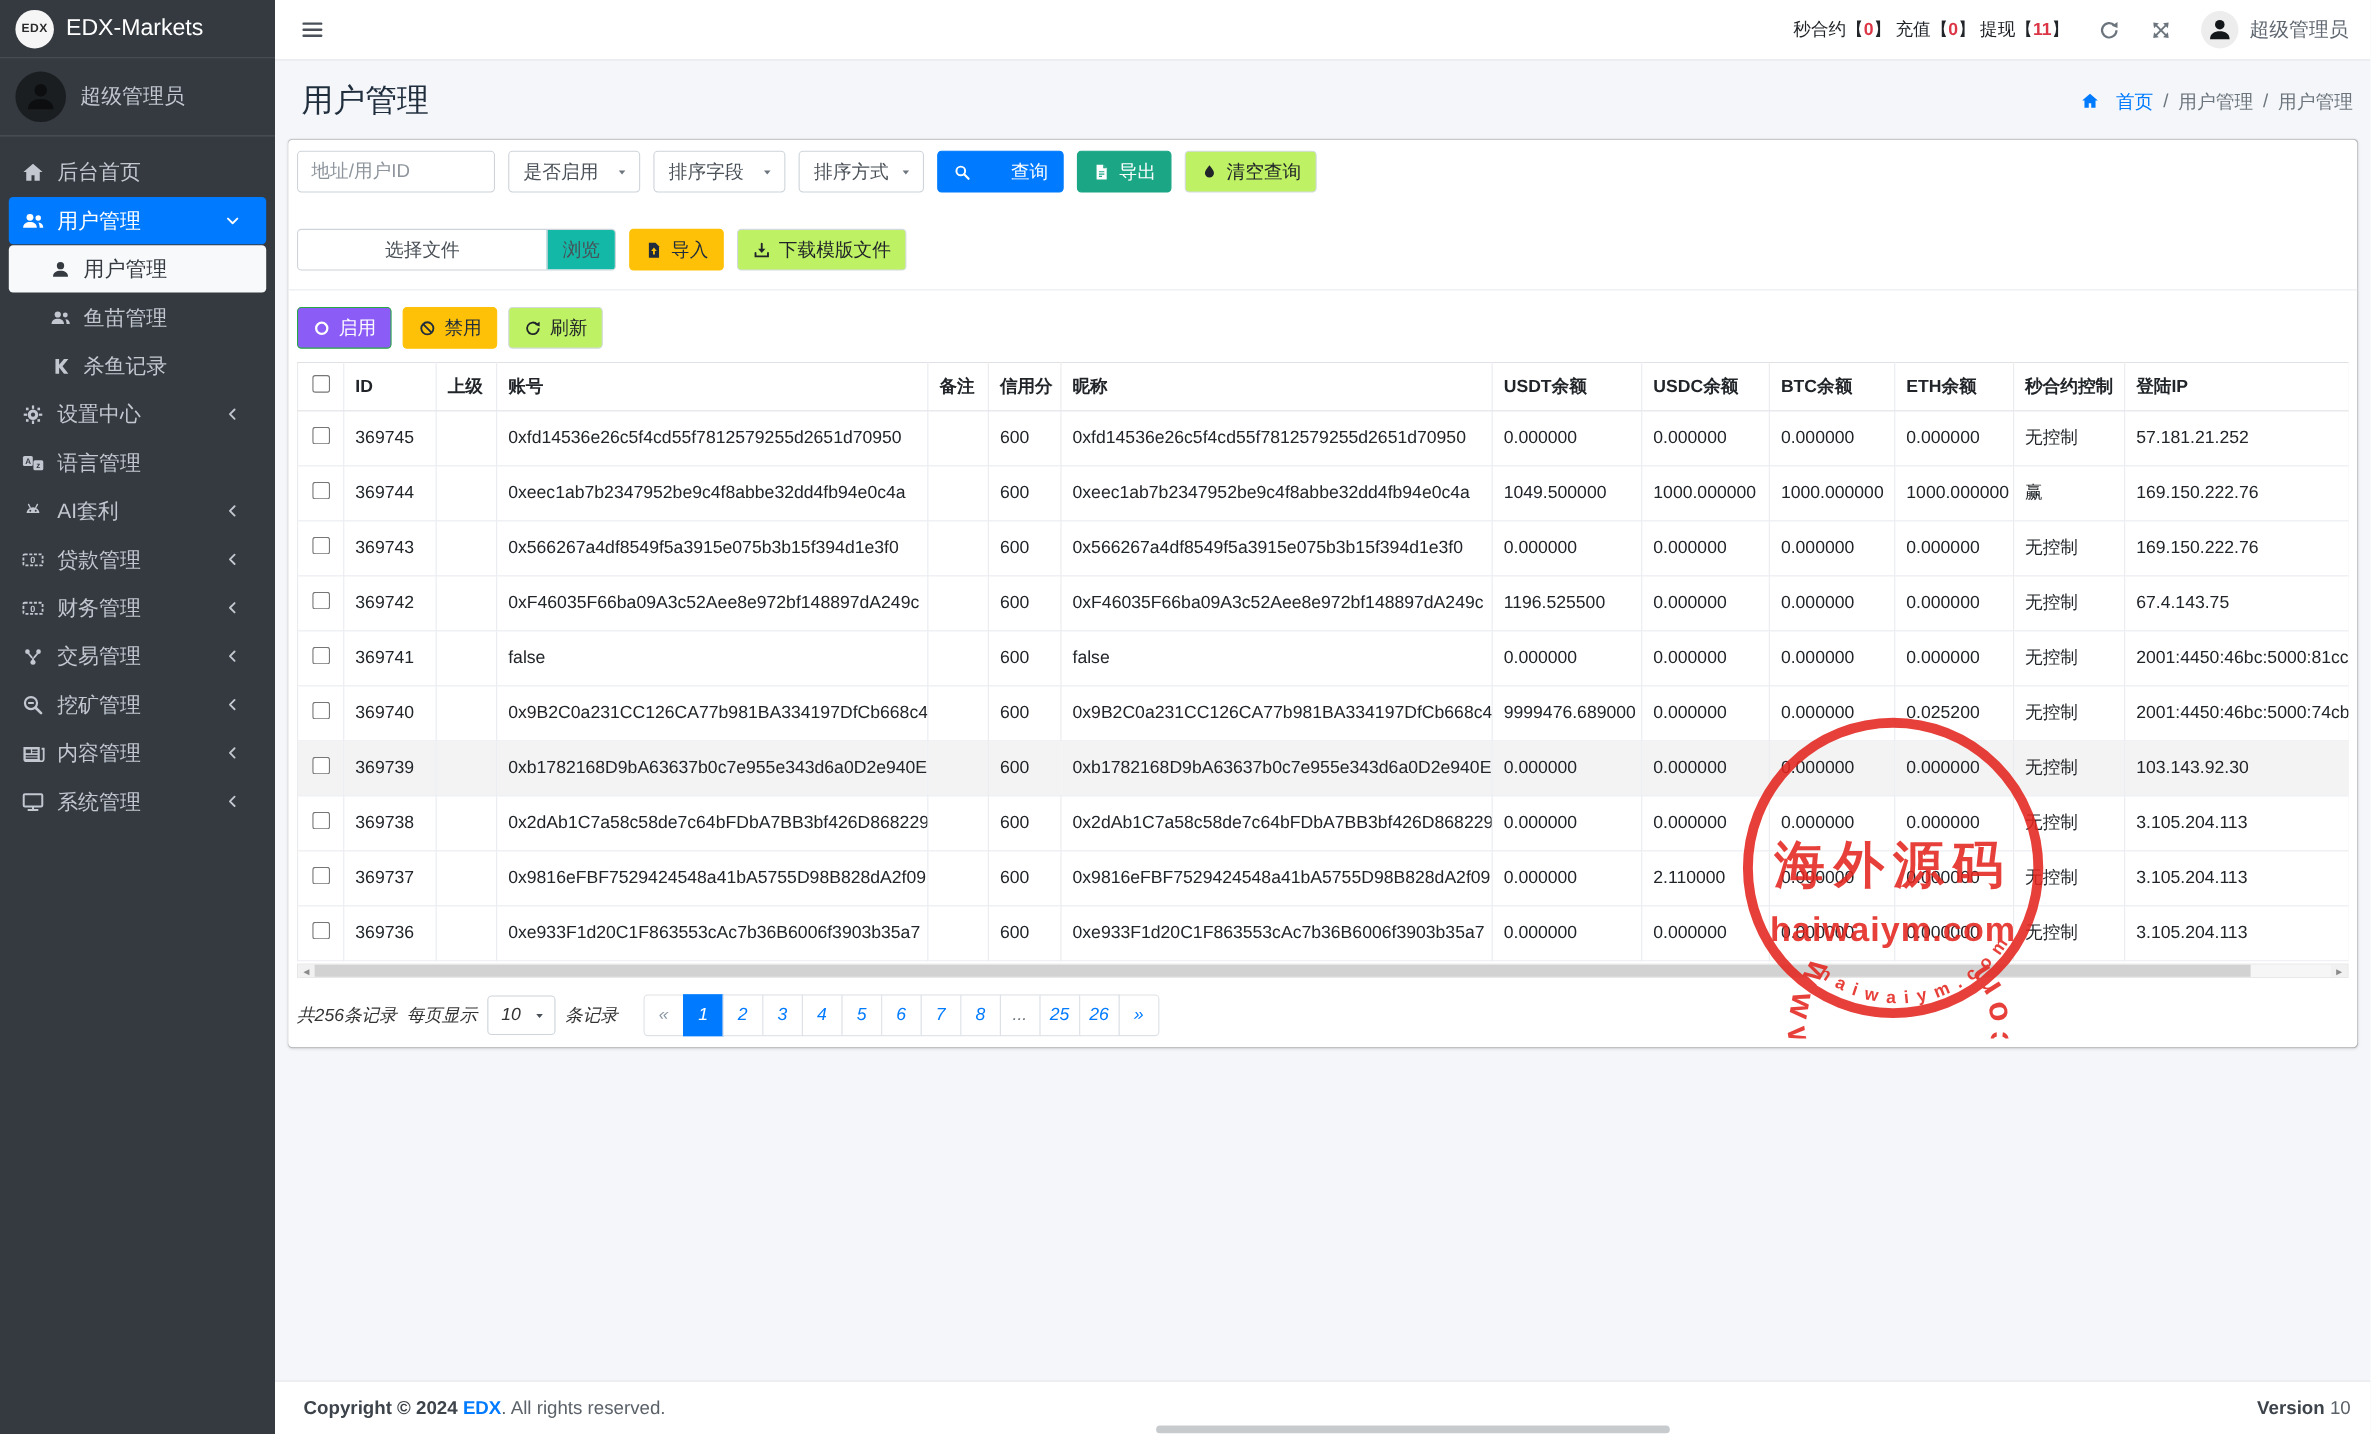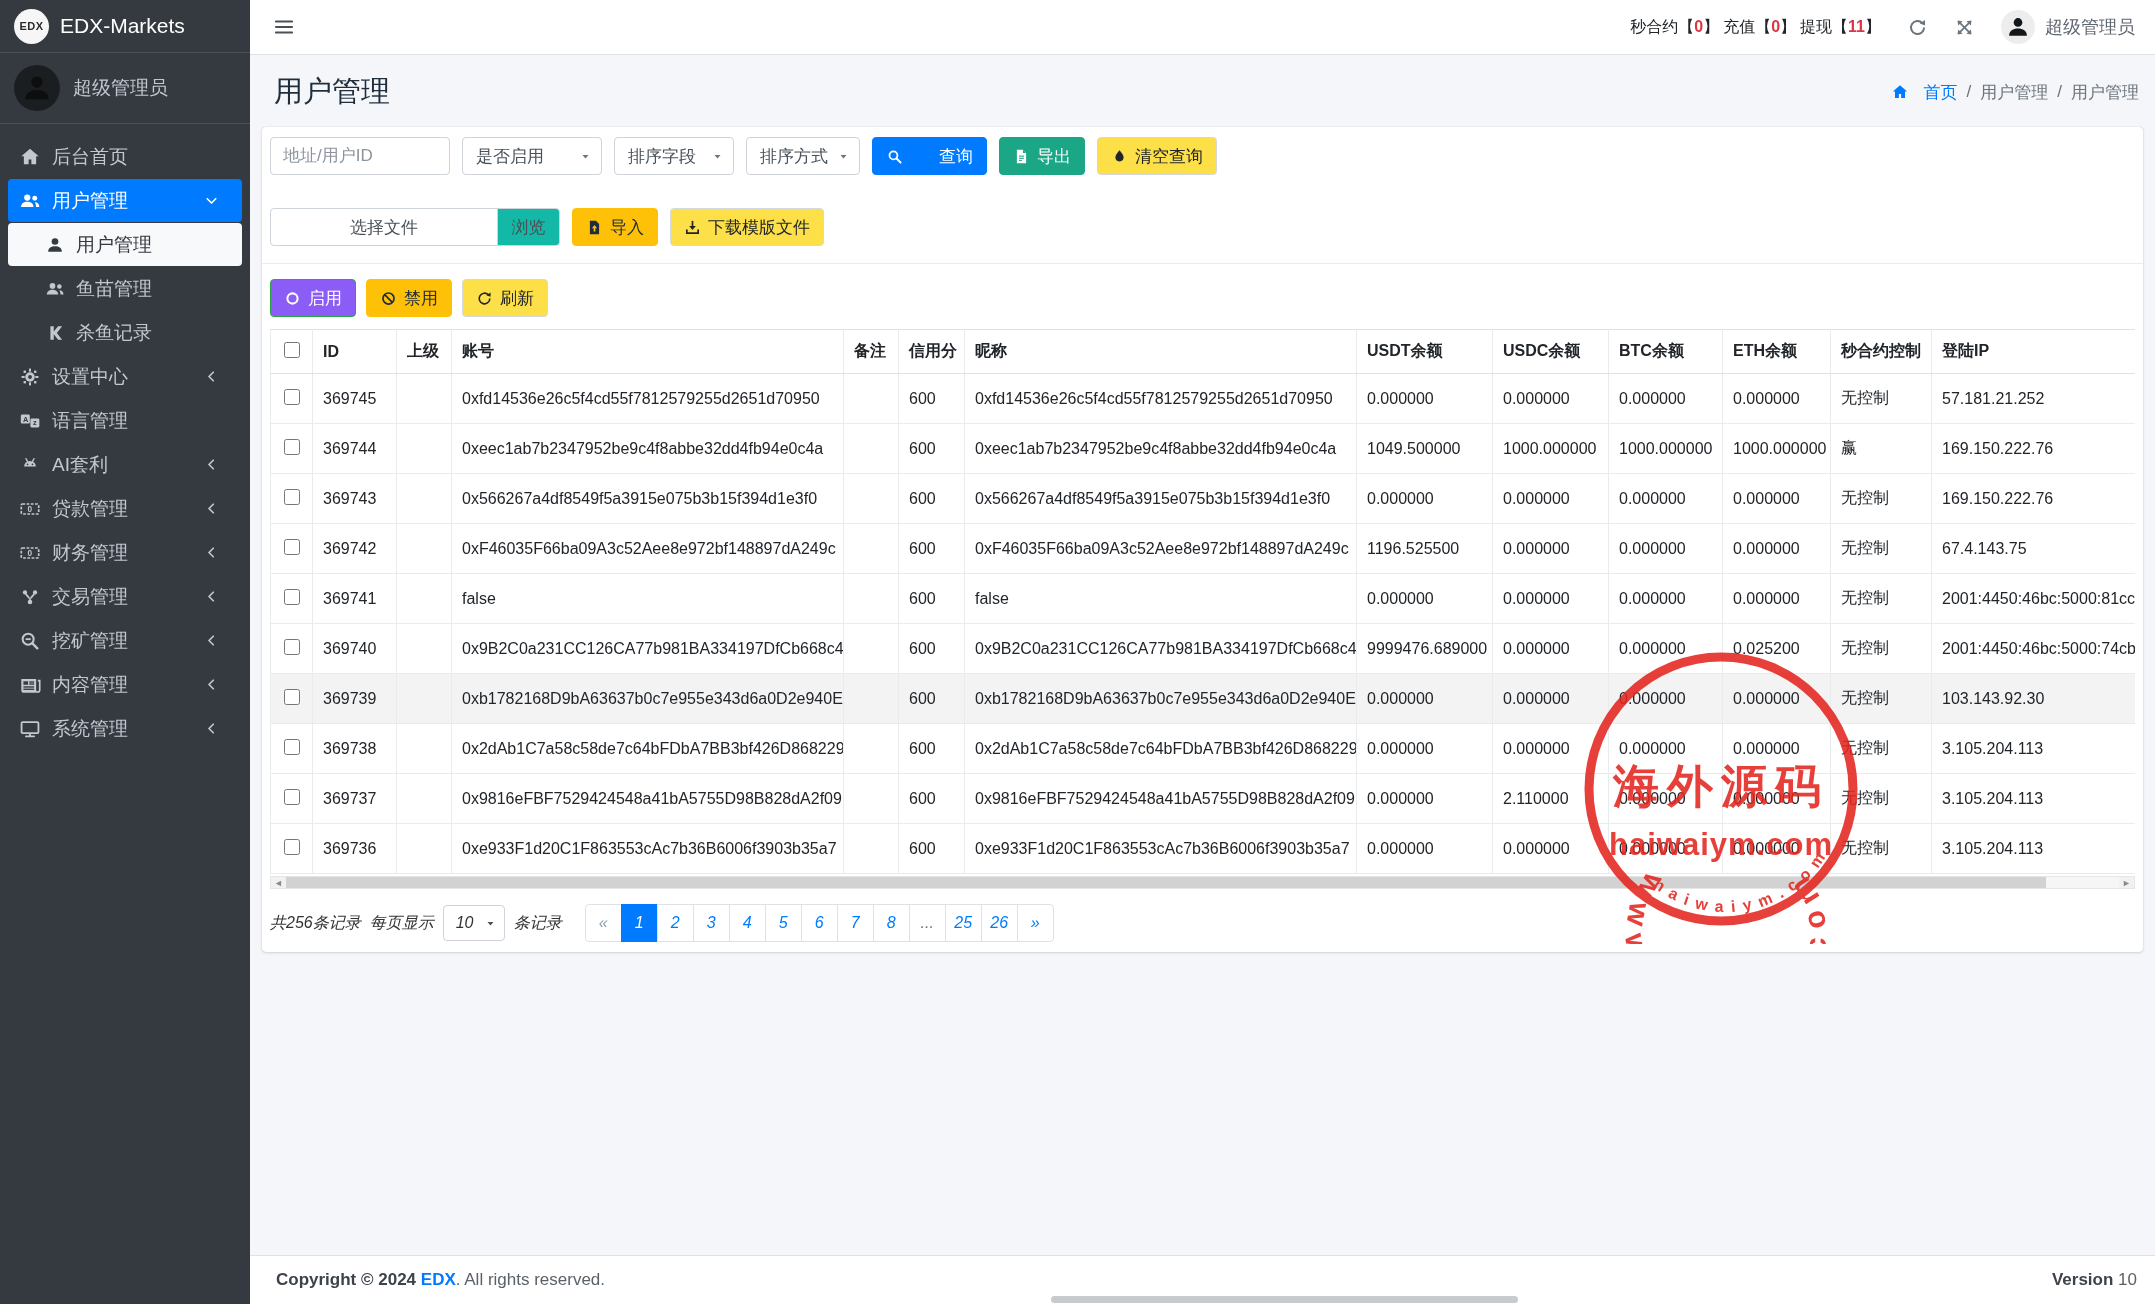--- a/index.html
+++ b/index.html
@@ -51,21 +51,21 @@
   .card { margin:0 12px; background:#fff; border-radius:4px; box-shadow:0 0 1px rgba(0,0,0,.25), 0 1px 3px rgba(0,0,0,.12); padding:10px 8px 10px 8px; }
   .filter-row { display:flex; align-items:center; gap:12px; }
   .text-input { width:180px; height:38px; border:1px solid #ced4da; border-radius:4px; padding:0 12px; font-size:17px; color:#495057; font-family:inherit; }
   .text-input::placeholder { color:#8d949c; }
   .select-box { height:38px; border:1px solid #ced4da; border-radius:4px; background:#fff; display:flex; align-items:center; justify-content:space-between; padding:0 10px 0 13px; font-size:17px; color:#495057; cursor:pointer; }
   .select-box .caret { width:11px; height:11px; color:#6c757d; margin-left:8px; }
   .btn { display:inline-flex; align-items:center; gap:7px; border-radius:4px; padding:0 13px; height:38px; font-size:17px; border:1px solid transparent; cursor:pointer; white-space:nowrap; font-family:inherit; }
   .btn .icon { width:17px; height:17px; }
   .btn-primary { background:#007bff; border-color:#007bff; color:#fff;gap:36px; }
   .btn-teal { background:#1ba685; border-color:#1ba685; color:#fff; }
-  .btn-light { background:#fde047; border-color:#d3d9df; color:#212529; }
+  .btn-light { background:#bef264; border-color:#d3d9df; color:#212529; }
   .btn-warning { background:#ffc107; border-color:#ffc107; color:#1f2d3d; }
   .btn-success { background:#8b5cf6; border-color:#28a745; color:#fff; }
   .file-row { display:flex; align-items:center; gap:12px; margin-top:33px; }
   .file-input { width:290px; height:38px; border:1px solid #ced4da; border-radius:4px; display:flex; overflow:hidden; cursor:pointer; background:#fff; }
   .file-placeholder { flex:1; display:flex; align-items:center; justify-content:center; font-size:17px; color:#495057; }
   .browse-btn { flex:0 0 62px; background:#14b8a6; border-left:1px solid #ced4da; display:flex; align-items:center; justify-content:center; font-size:17px; color:#495057; }
   .card hr { border:none; border-top:1px solid #e9ecef; margin:17px -8px 15px -8px; }
   .action-row { display:flex; align-items:center; gap:10px; }
 
   
@@ -443,21 +443,21 @@
         <span>用户管理</span>
         <span class="crumb-sep">/</span>
         <span>用户管理</span>
       </div>
     </div>
 
     <div class="card">
 
       <div class="filter-row">
         <input class="text-input" type="text" placeholder="地址/用户ID" style="">
-        <div class="select-box" style="width:140px">
+        <div class="select-box" style="width:120px">
           <span>是否启用</span>
           <span class="caret icon">
               <svg viewBox="0 0 24 24">
                 <polygon points="5.5,8.5 18.5,8.5 12,16.5" fill="currentColor"></polygon>
               </svg>
             </span>
         </div>
         <div class="select-box" style="width:120px">
           <span>排序字段</span>
           <span class="caret icon">

